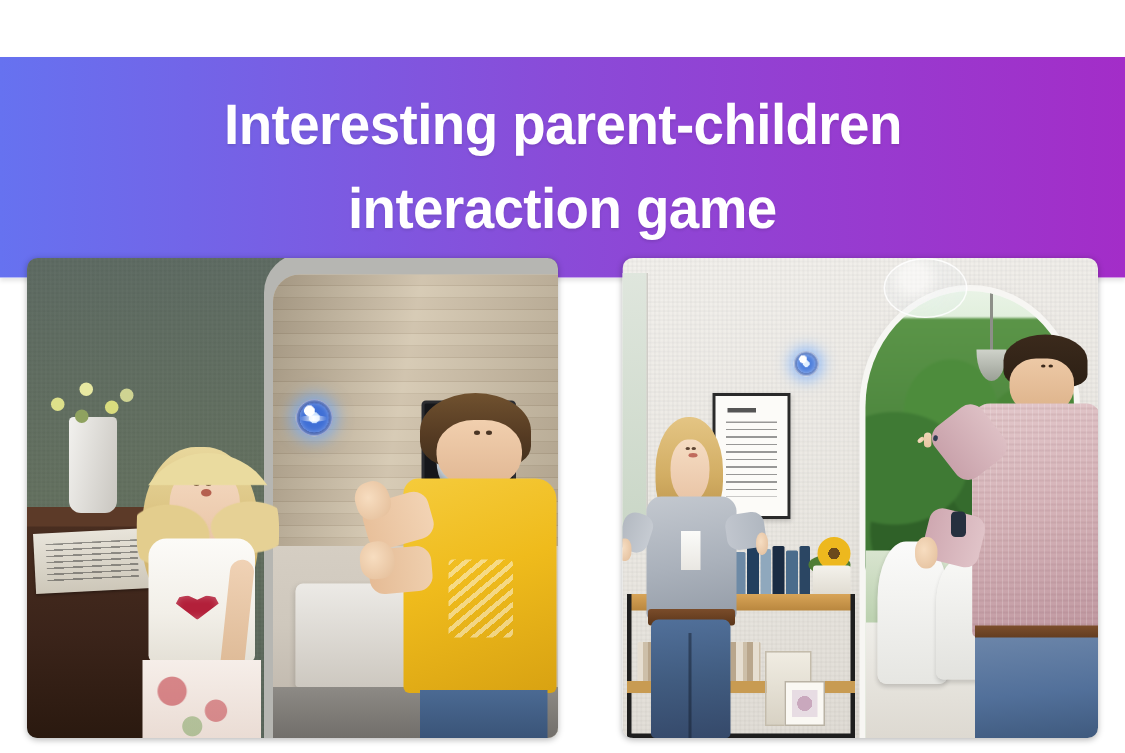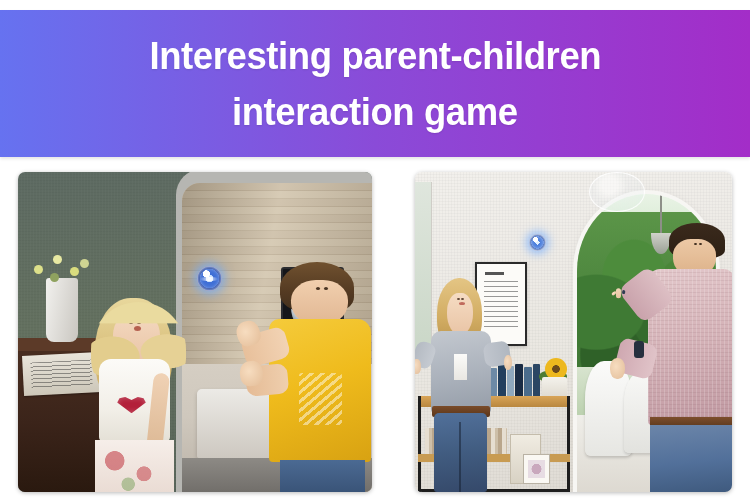--- a/index.html
+++ b/index.html
@@ -601,21 +601,21 @@
   .r-bubble {
     position:absolute; left: 55%; top: 0%; width: 17%; height: 12%;
     border-radius: 50%;
     border: 1px solid rgba(255,255,255,0.85);
     background: radial-gradient(circle at 36% 32%, rgba(255,255,255,0.55) 0 18%, rgba(235,245,255,0.16) 40%, rgba(215,235,255,0.08) 100%);
   }
 </style>
 </head>
 <body style="background: rgb(255, 255, 255);">
 
-<div class="banner" id="banner" style="background: linear-gradient(90deg, rgb(102, 114, 240) 0%, rgb(138, 75, 216) 50%, rgb(163, 45, 200) 100%);">
+<div class="banner" id="banner" style="background: linear-gradient(90deg, rgb(102, 114, 240) 0%, rgb(138, 75, 216) 50%, rgb(163, 45, 200) 100%); margin-top: 28px;">
   <div class="banner-line">Interesting parent-children</div>
   <div class="banner-line">interaction game</div>
 </div>
 
 <div class="photo-row">
 
   <div class="photo photo-left">
     <div class="scene">
       <div class="l-wall">
         <div class="l-wall-tex"></div>

